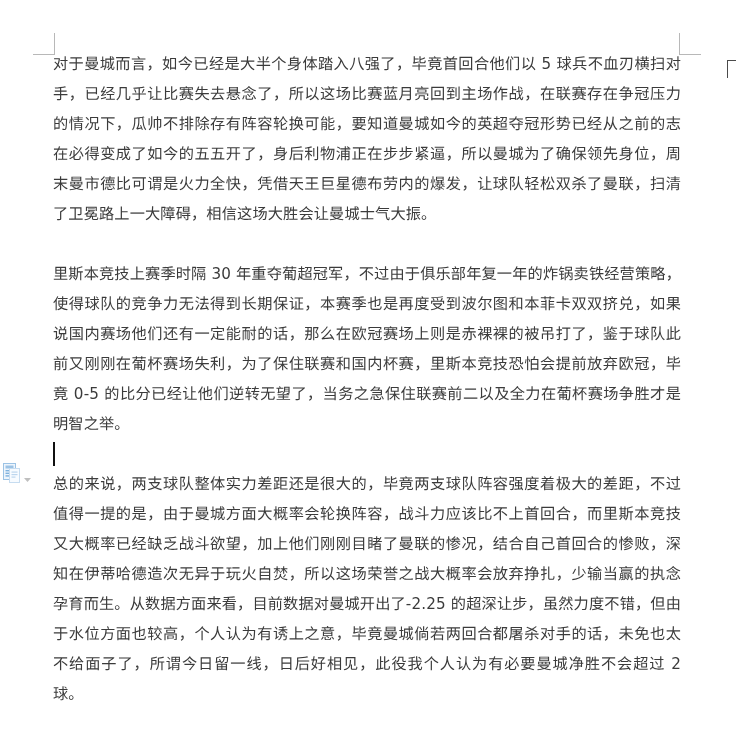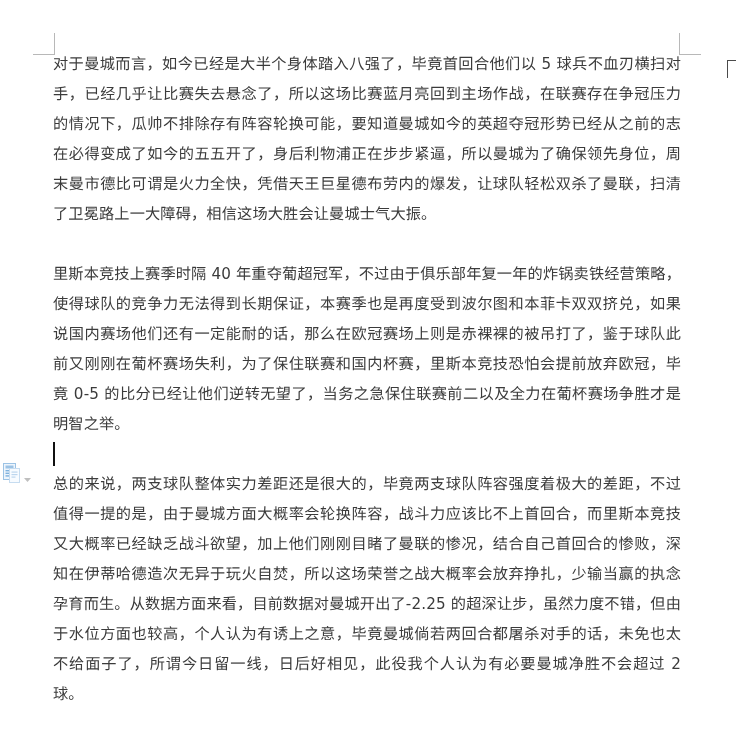--- a/index.html
+++ b/index.html
@@ -146,21 +146,21 @@
       </svg>
     </span>
   </div>
 
   <div id="text-body">
 
     <p class="para">对于曼城而言，如今已经是大半个身体踏入八强了，毕竟首回合他们以 5 球兵不血刃横扫对手，已经几乎让比赛失去悬念了，所以这场比赛蓝月亮回到主场作战，在联赛存在争冠压力的情况下，瓜帅不排除存有阵容轮换可能，要知道曼城如今的英超夺冠形势已经从之前的志在必得变成了如今的五五开了，身后利物浦正在步步紧逼，所以曼城为了确保领先身位，周末曼市德比可谓是火力全快，凭借天王巨星德布劳内的爆发，让球队轻松双杀了曼联，扫清了卫冕路上一大障碍，相信这场大胜会让曼城士气大振。</p>
 
     <div class="para-spacer"></div>
 
-    <p class="para">里斯本竞技上赛季时隔 40 年重夺葡超冠军，不过由于俱乐部年复一年的炸锅卖铁经营策略，使得球队的竞争力无法得到长期保证，本赛季也是再度受到波尔图和本菲卡双双挤兑，如果说国内赛场他们还有一定能耐的话，那么在欧冠赛场上则是赤裸裸的被吊打了，鉴于球队此前又刚刚在葡杯赛场失利，为了保住联赛和国内杯赛，里斯本竞技恐怕会提前放弃欧冠，毕竟 0-5 的比分已经让他们逆转无望了，当务之急保住联赛前二以及全力在葡杯赛场争胜才是明智之举。</p>
+    <p class="para">里斯本竞技上赛季时隔 30 年重夺葡超冠军，不过由于俱乐部年复一年的炸锅卖铁经营策略，使得球队的竞争力无法得到长期保证，本赛季也是再度受到波尔图和本菲卡双双挤兑，如果说国内赛场他们还有一定能耐的话，那么在欧冠赛场上则是赤裸裸的被吊打了，鉴于球队此前又刚刚在葡杯赛场失利，为了保住联赛和国内杯赛，里斯本竞技恐怕会提前放弃欧冠，毕竟 0-5 的比分已经让他们逆转无望了，当务之急保住联赛前二以及全力在葡杯赛场争胜才是明智之举。</p>
 
     <div class="para para-empty">
       <span id="text-caret"></span>
     </div>
 
     <p class="para">总的来说，两支球队整体实力差距还是很大的，毕竟两支球队阵容强度着极大的差距，不过值得一提的是，由于曼城方面大概率会轮换阵容，战斗力应该比不上首回合，而里斯本竞技又大概率已经缺乏战斗欲望，加上他们刚刚目睹了曼联的惨况，结合自己首回合的惨败，深知在伊蒂哈德造次无异于玩火自焚，所以这场荣誉之战大概率会放弃挣扎，少输当赢的执念孕育而生。从数据方面来看，目前数据对曼城开出了-2.25 的超深让步，虽然力度不错，但由于水位方面也较高，个人认为有诱上之意，毕竟曼城倘若两回合都屠杀对手的话，未免也太不给面子了，所谓今日留一线，日后好相见，此役我个人认为有必要曼城净胜不会超过 2 球。</p>
 
   </div>
 
 </div>

